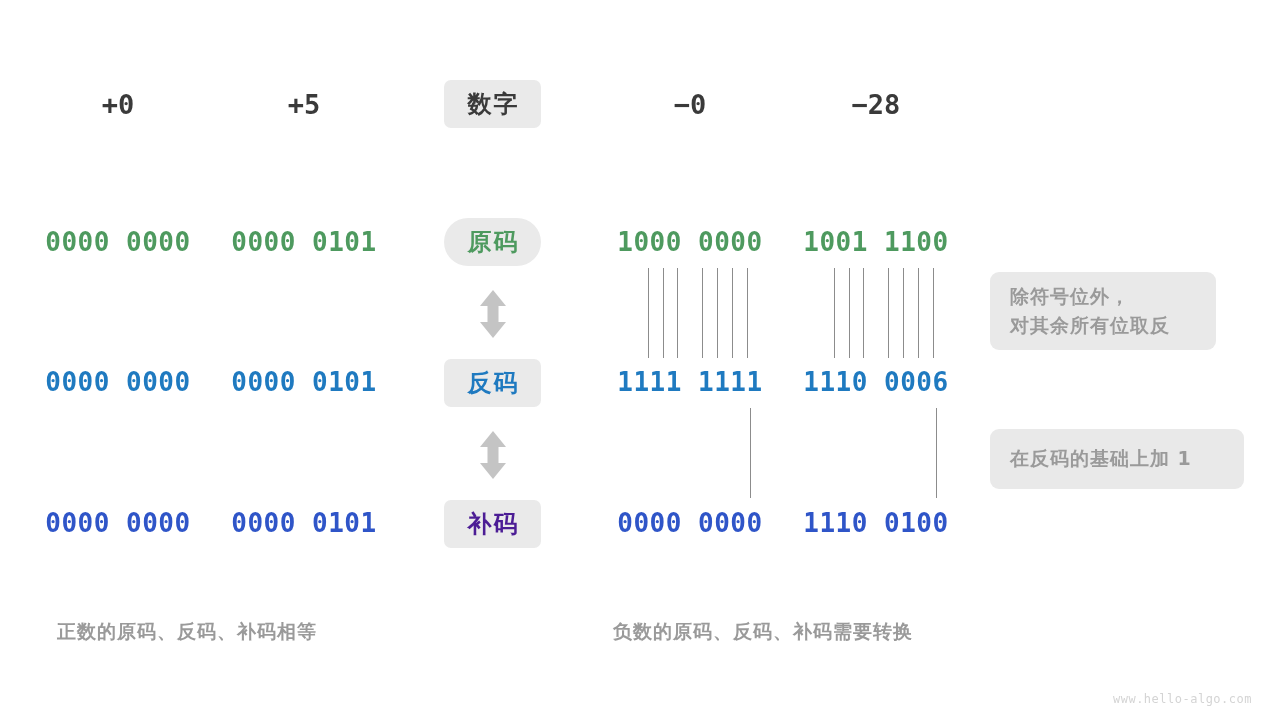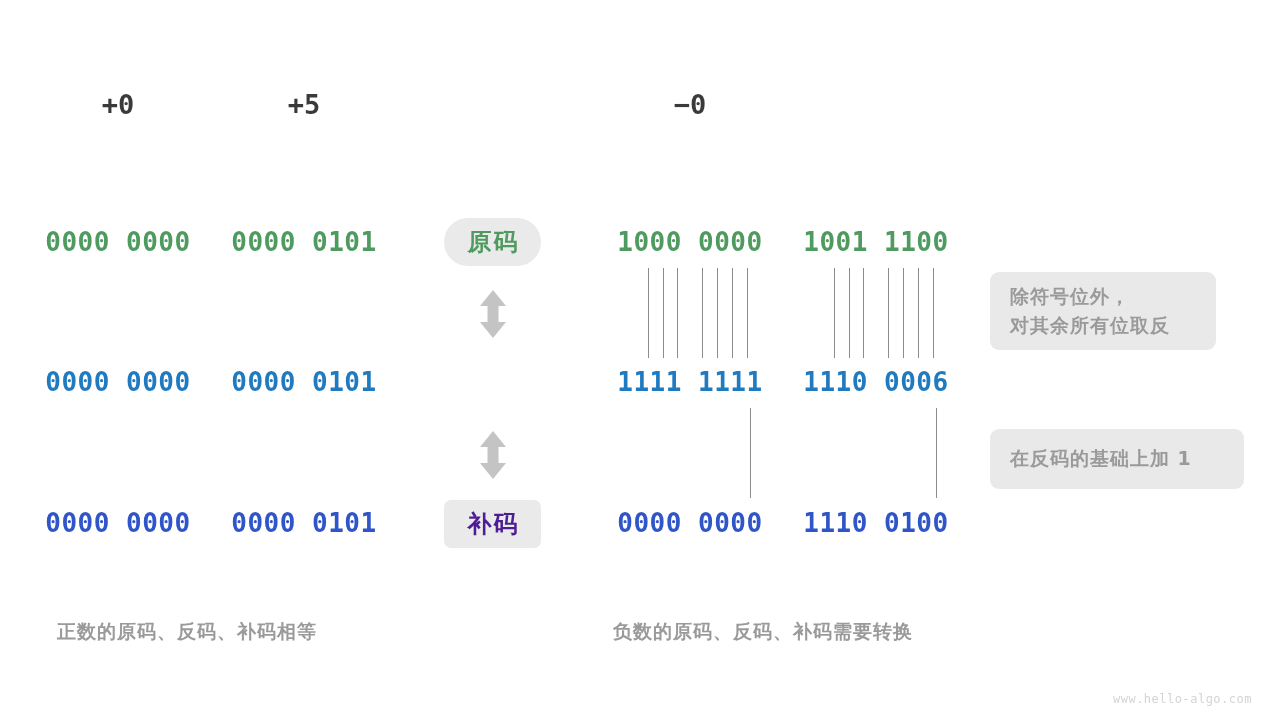--- a/index.html
+++ b/index.html
@@ -126,22 +126,24 @@
   }
 </style>
 </head>
 <body>
 
 <div class="stage">
 
   <div class="cell num-label" style="left:40px;  top:82px; width:156px; height:44px;">+0</div>
   <div class="cell num-label" style="left:226px; top:82px; width:156px; height:44px;">+5</div>
 
+  <div class="badge dark" style="left:444px; top:80px; width:97px; height:48px;">数字</div>
 
   <div class="cell num-label" style="left:612px; top:82px; width:156px; height:44px;">−0</div>
+  <div class="cell num-label" style="left:798px; top:82px; width:156px; height:44px;">−28</div>
 
   <div class="cell bits green" style="left:40px;  top:222px; width:156px; height:40px;">0000 0000</div>
   <div class="cell bits green" style="left:226px; top:222px; width:156px; height:40px;">0000 0101</div>
 
   <div class="badge green" style="left:444px; top:218px; width:97px; height:48px;">原码</div>
 
   <div class="cell bits green" style="left:612px; top:222px; width:156px; height:40px;">1000 0000</div>
   <div class="cell bits green" style="left:798px; top:222px; width:156px; height:40px;">1001 1100</div>
 
   <div class="dbl-arrow" style="left:477px; top:289px;">
@@ -167,20 +169,21 @@
   <div class="vline" style="left:933px;  top:268px; height:90px;"></div>
 
   <div class="note" style="left:990px; top:272px; width:226px; height:78px;">
     <span>除符号位外，</span>
     <span>对其余所有位取反</span>
   </div>
 
   <div class="cell bits blue" style="left:40px;  top:362px; width:156px; height:40px;">0000 0000</div>
   <div class="cell bits blue" style="left:226px; top:362px; width:156px; height:40px;">0000 0101</div>
 
+  <div class="badge blue" style="left:444px; top:359px; width:97px; height:48px;">反码</div>
 
   <div class="cell bits blue" style="left:612px; top:362px; width:156px; height:40px;">1111 1111</div>
   <div class="cell bits blue" style="left:798px; top:362px; width:156px; height:40px;">1110 0006</div>
 
   <div class="dbl-arrow" style="left:477px; top:430px;">
     <svg width="32" height="50" viewBox="0 0 32 50">
       <path d="M16 1 L29 17 L21.5 17 L21.5 33 L29 33 L16 49 L3 33 L10.5 33 L10.5 17 L3 17 Z" fill="#c4c4c4"></path>
     </svg>
   </div>
 

